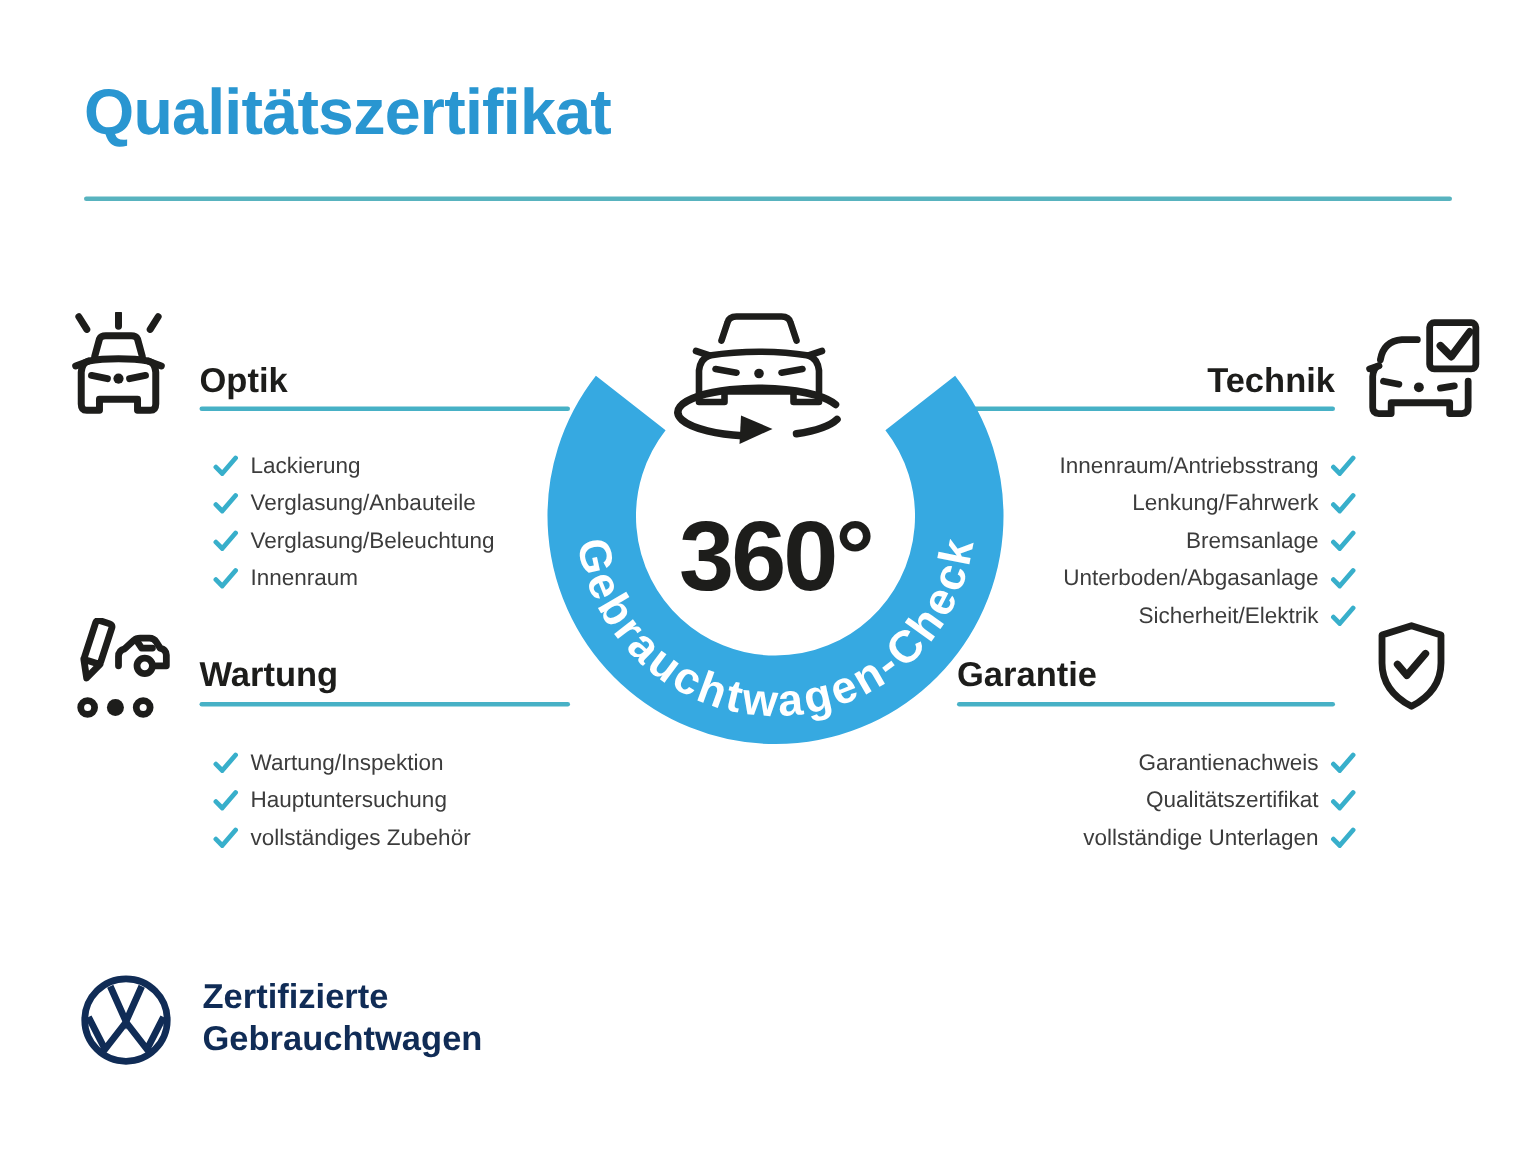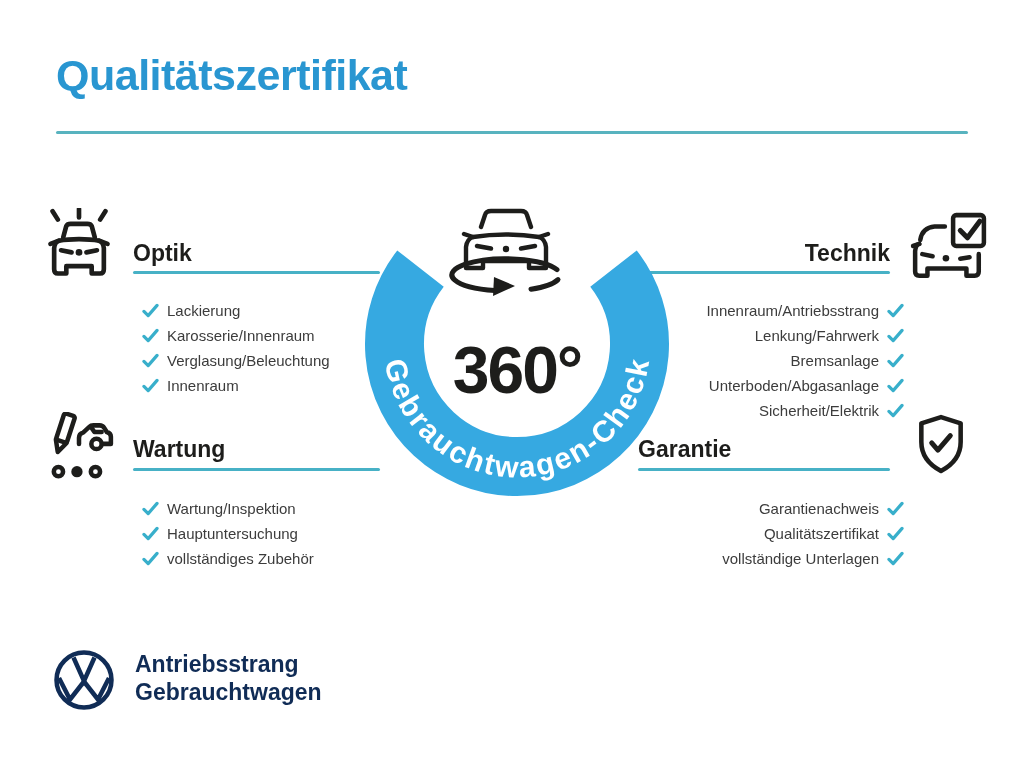--- a/index.html
+++ b/index.html
@@ -50,21 +50,21 @@
     <li>
       <svg class="chk" viewBox="0 0 18 16">
           <path d="M2 9 L6.5 13.5 L16 2.5"></path>
         </svg>
       <span>Lackierung</span>
       </li>
     <li>
       <svg class="chk" viewBox="0 0 18 16">
           <path d="M2 9 L6.5 13.5 L16 2.5"></path>
         </svg>
-      <span>Karosserie/Innenraum</span>
+      <span>Verglasung/Anbauteile</span>
       </li>
     <li>
       <svg class="chk" viewBox="0 0 18 16">
           <path d="M2 9 L6.5 13.5 L16 2.5"></path>
         </svg>
       <span>Verglasung/Beleuchtung</span>
       </li>
     <li>
       <svg class="chk" viewBox="0 0 18 16">
           <path d="M2 9 L6.5 13.5 L16 2.5"></path>
@@ -205,17 +205,17 @@
   </svg>
 
   <svg class="abs" style="left:52px;top:648px" width="64" height="64" viewBox="0 0 64 64">
     <g fill="none" stroke="#102c56" stroke-width="4.5" stroke-linejoin="miter">
       <circle cx="32" cy="32" r="27.5"></circle>
       <path d="M21.5 9.5 L32 33 L42.5 9.5"></path>
       <path d="M7 30 L18 51.5 L32 33.5 L46 51.5 L57 30"></path>
     </g>
   </svg>
   <div id="footer-text" class="abs">
-    <div>Antriebsstrang</div>
+    <div>Zertifizierte</div>
     <div>Gebrauchtwagen</div>
   </div>
 
 </div>
 
 </body></html>

